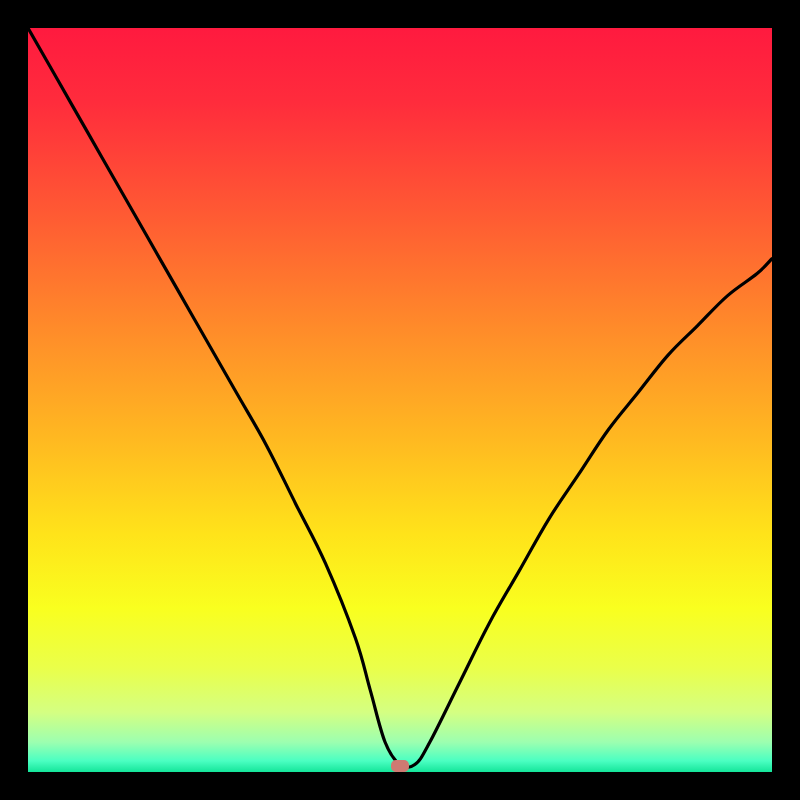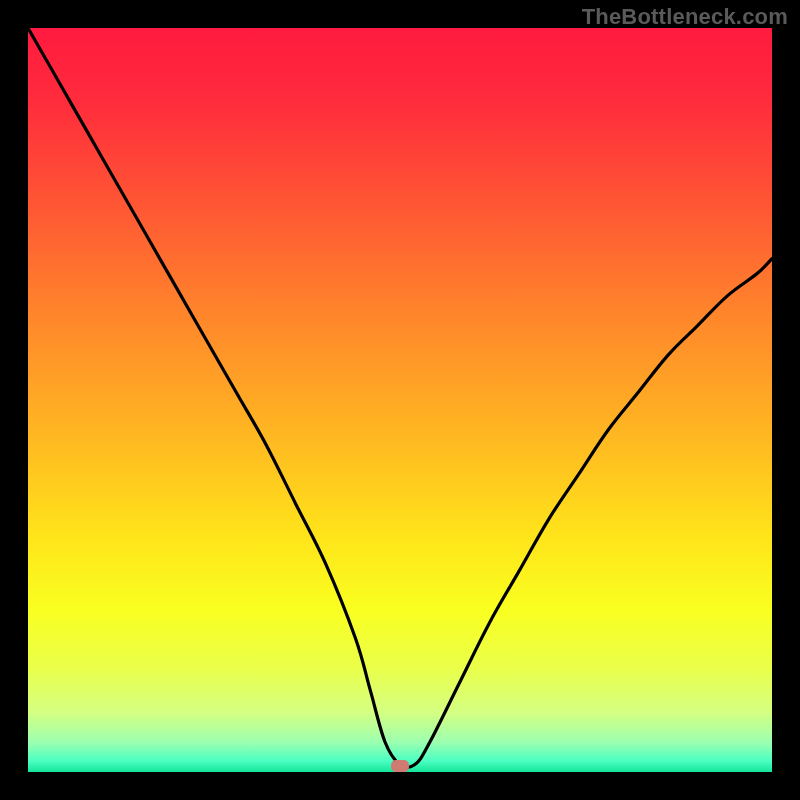--- a/index.html
+++ b/index.html
@@ -33,21 +33,20 @@
     top: 28px;
     width: 744px;
     height: 744px;
   }
   svg { display: block; }
 </style>
 </head>
 <body>
 
 <div class="frame">
-  <div class="watermark">TheBottleneck.com</div>
   <div class="plot">
     <svg id="chart-svg" width="744" height="744" viewBox="0 0 744 744" preserveAspectRatio="none">
       <defs>
         <linearGradient id="bg-grad" x1="0" y1="0" x2="0" y2="1">
             <stop offset="0%" stop-color="#ff1a3f"></stop>
             <stop offset="10%" stop-color="#ff2c3c"></stop>
             <stop offset="25%" stop-color="#ff5a33"></stop>
             <stop offset="40%" stop-color="#ff8a2a"></stop>
             <stop offset="55.00000000000001%" stop-color="#ffb821"></stop>
             <stop offset="68%" stop-color="#ffe31a"></stop>

